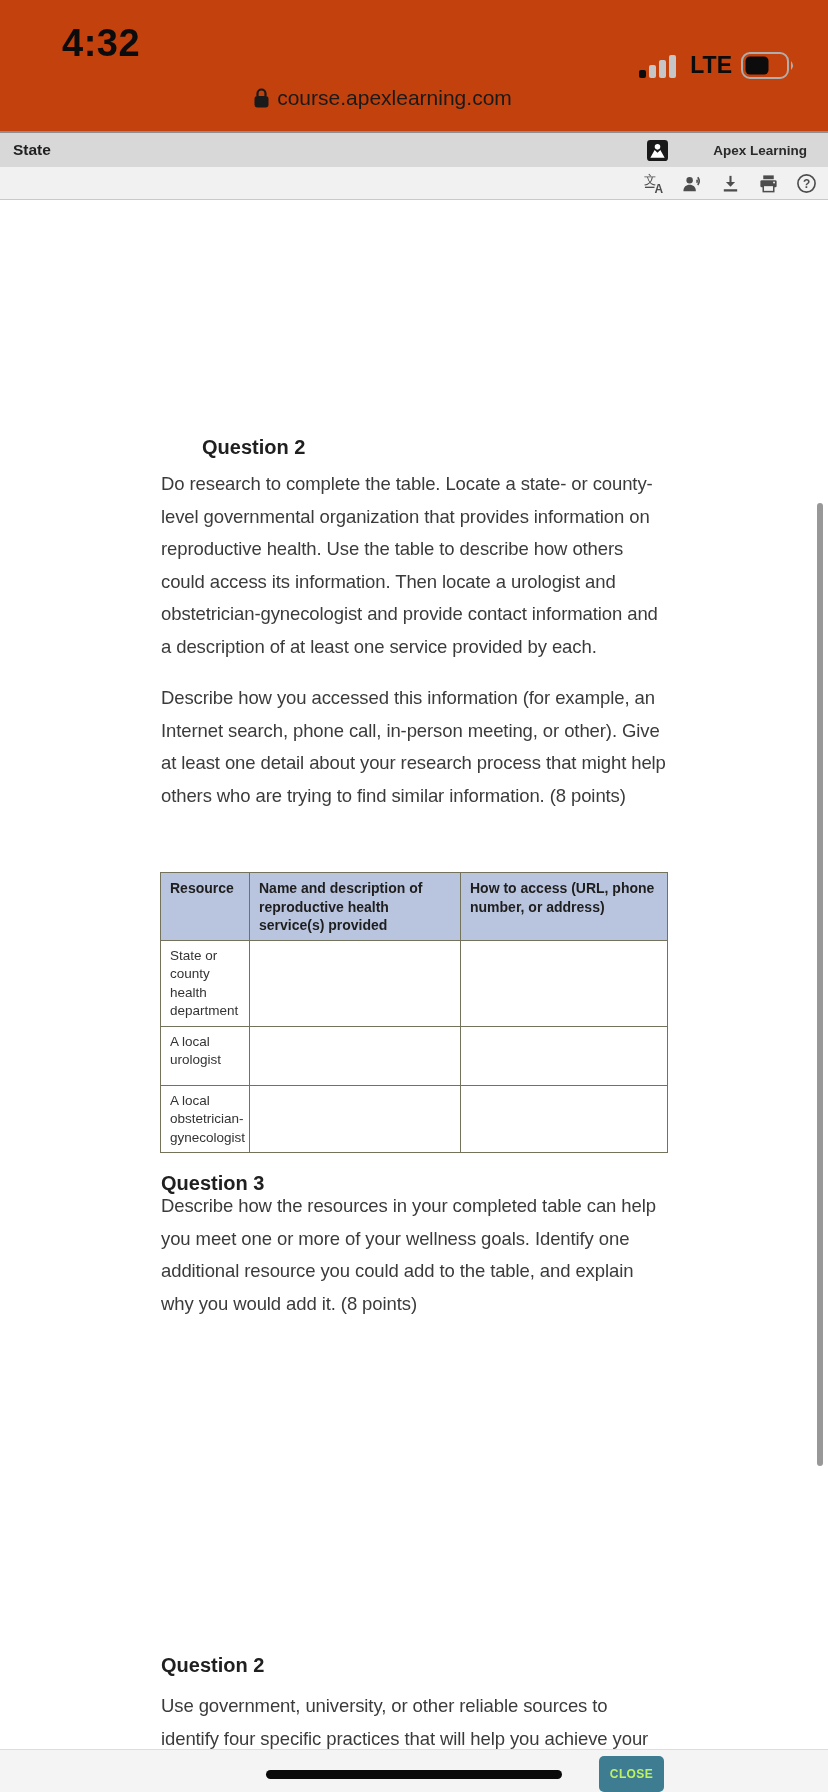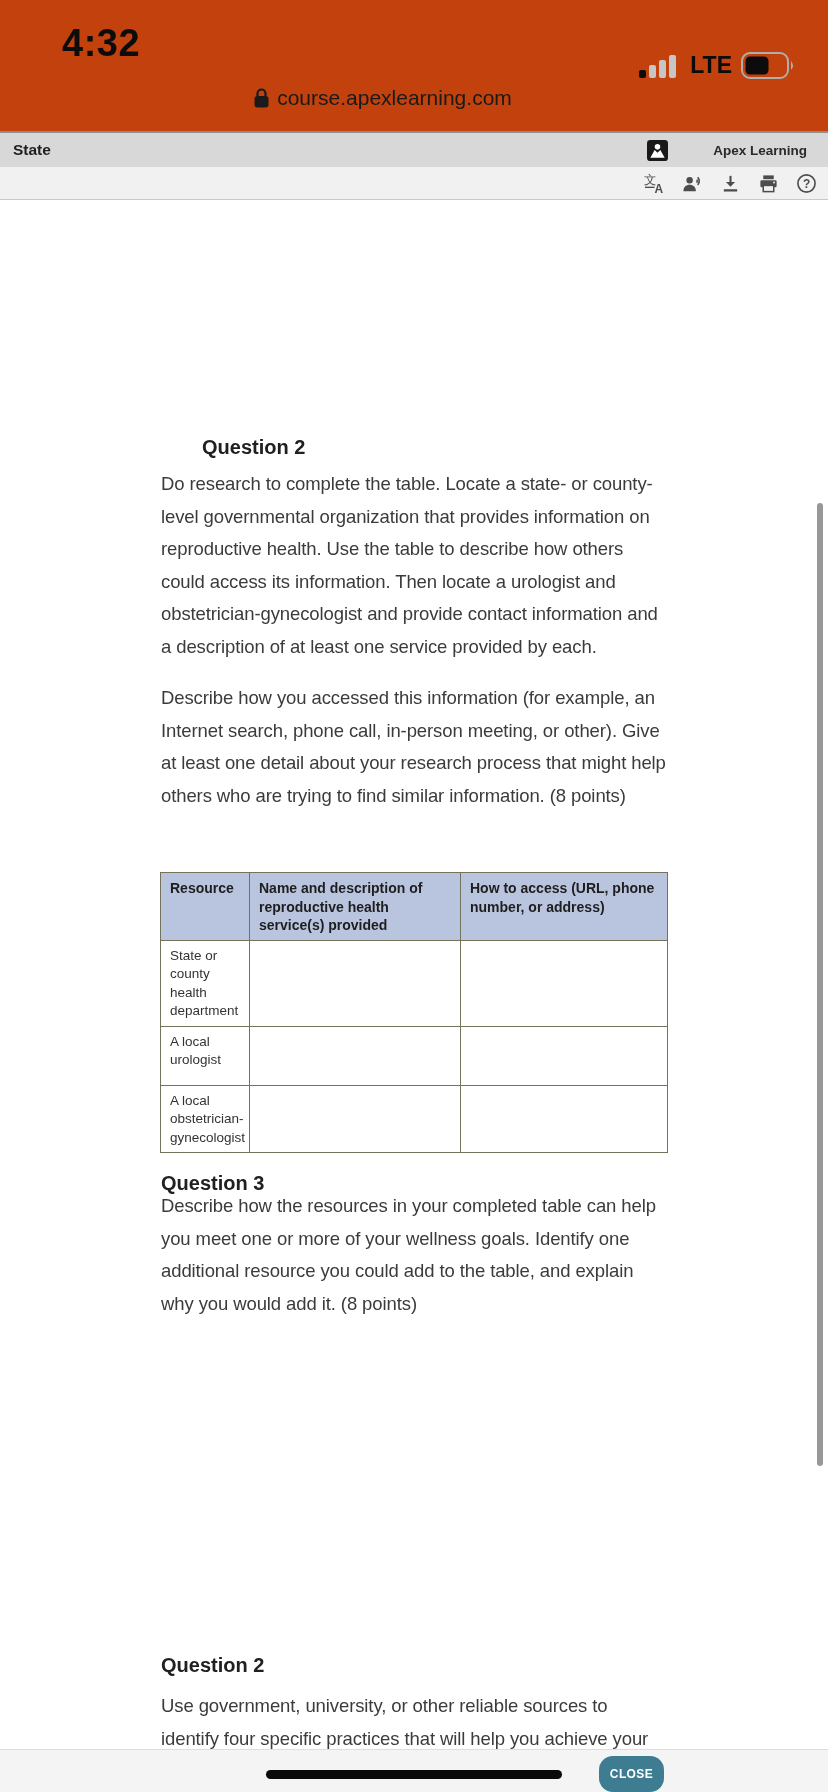--- a/index.html
+++ b/index.html
@@ -103,22 +103,22 @@
   .footer {
     position: absolute; left: 0; top: 1749px; width: 828px; height: 43px;
     background: #f4f4f4; border-top: 1px solid #dedede;
   }
   .home-indicator {
     position: absolute; left: 266px; top: 20px; width: 296px; height: 9px;
     border-radius: 5px; background: #0a0a0a;
   }
   .close-btn {
     position: absolute; left: 599px; top: 6px; width: 65px; height: 36px;
-    border: none; border-radius: 14px; background: #3e7d91;
-    color: #ffffff; font-family: "Liberation Sans", sans-serif;
+    border: none; border-radius: 5px; background: #3e7d91;
+    color: #bef264; font-family: "Liberation Sans", sans-serif;
     font-size: 12px; font-weight: 700; letter-spacing: 0.4px; cursor: pointer;
   }
 </style>
 </head>
 <body>
 
 <div class="screen">
 
   <div class="status-area">
     <div class="time">4:32</div>

